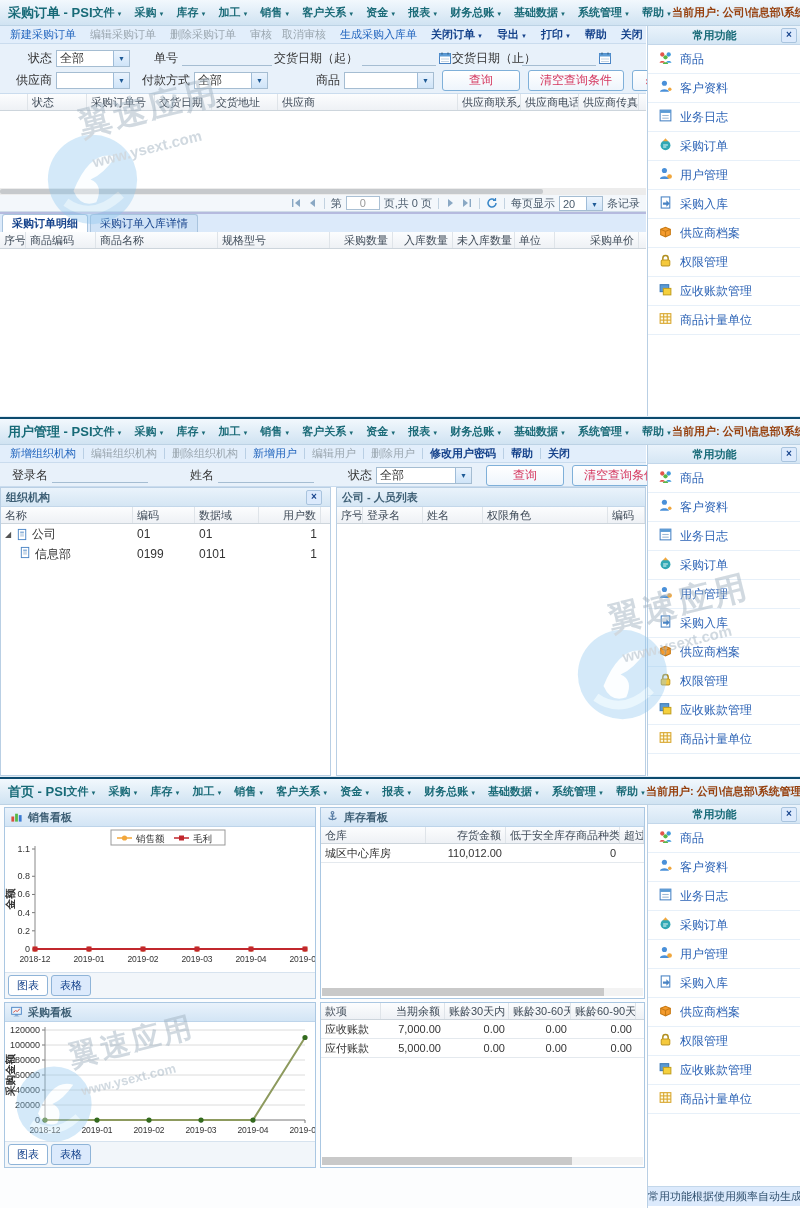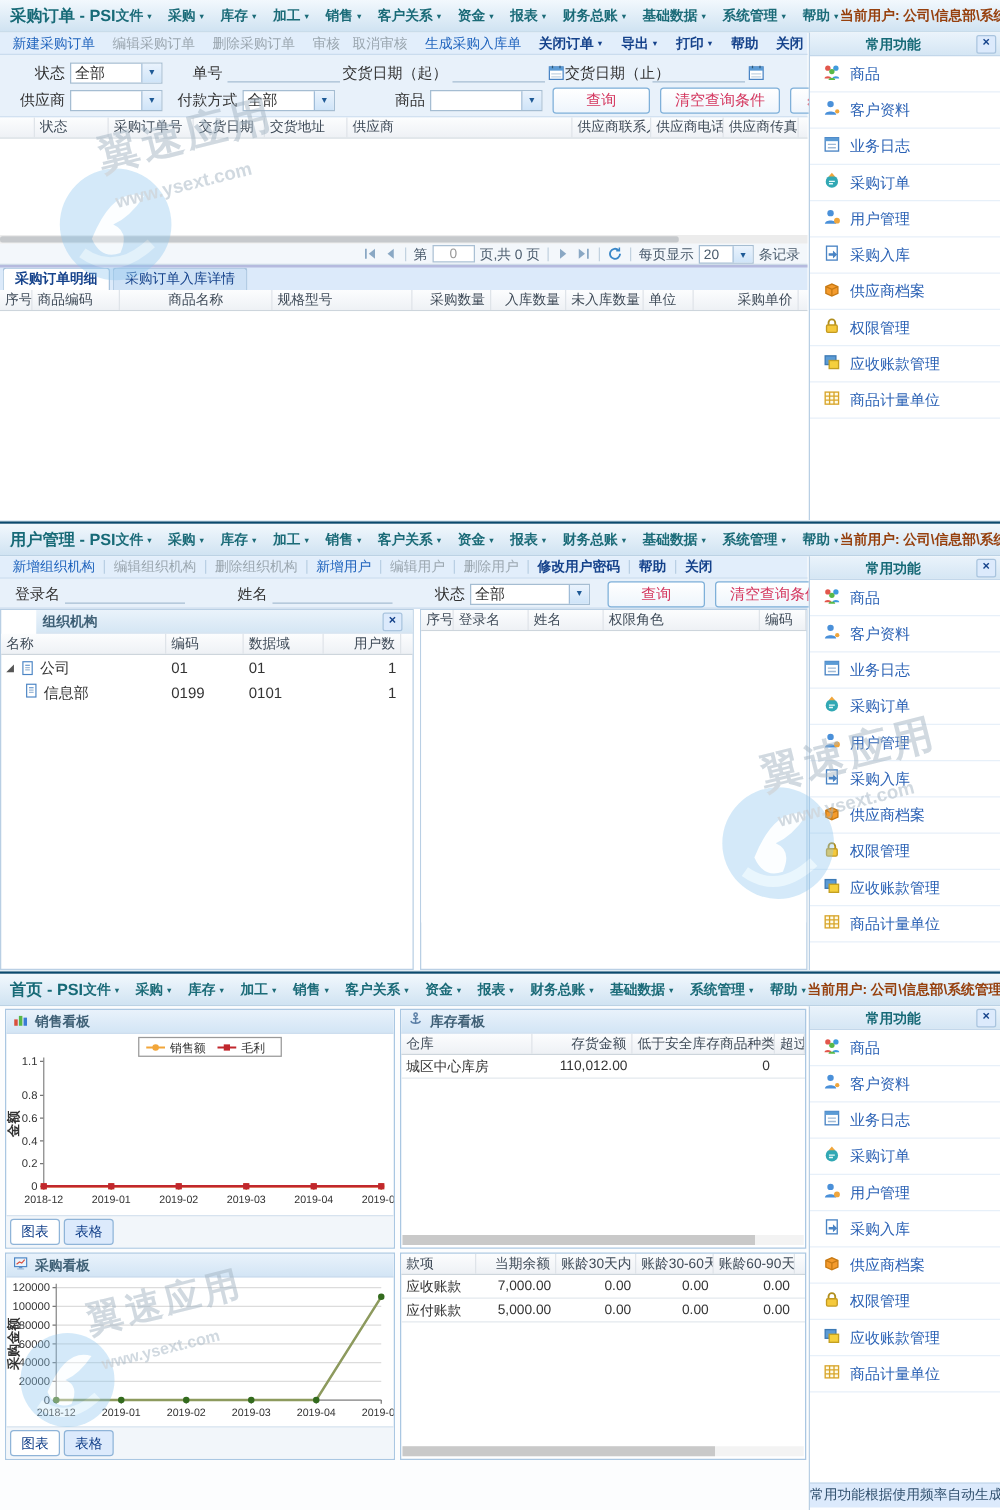--- a/index.html
+++ b/index.html
@@ -82,21 +82,21 @@
   .pg-combo{width:44px;height:15px;}
 
   
   .tabstrip{height:20px;background:#dceafa;border-top:2px solid #b5bade;display:flex;align-items:flex-end;padding-left:2px;gap:2px;box-sizing:border-box;}
   .tab{height:17px;line-height:17px;padding:0 9px;font-size:11px;color:#15428b;background:#cfe2f6;border:1px solid #a9c4de;border-bottom:0;border-radius:3px 3px 0 0;cursor:pointer;white-space:nowrap;}
   .tab.active{background:#fff;font-weight:bold;}
 
   
   .panes{position:relative;}
   .pane{position:absolute;top:0;bottom:0;background:#fff;border:1px solid #b9cfe4;box-sizing:border-box;}
-  .pane-hd{height:18px;background:linear-gradient(#eaf3fb,#d5e6f4);border-bottom:1px solid #c3d7ea;display:flex;align-items:center;padding:0 5px;font-size:11px;font-weight:bold;color:#3f6076;white-space:nowrap;margin-left:28px;}
+  .pane-hd{height:18px;background:linear-gradient(#eaf3fb,#d5e6f4);border-bottom:1px solid #c3d7ea;display:flex;align-items:center;padding:0 5px;font-size:11px;font-weight:bold;color:#3f6076;white-space:nowrap;}
   .pane-hd .t{flex:1;overflow:hidden;}
 
   
   .main3{position:absolute;left:0;top:26px;right:154px;bottom:0;background:#fcfdfe;}
   .board{position:absolute;border:1px solid #aac7e2;background:#fff;box-sizing:border-box;overflow:hidden;}
   .board-hd{height:18px;background:linear-gradient(#e9f2fb,#d3e5f5);border-bottom:1px solid #bdd4ea;display:flex;align-items:center;gap:5px;padding:0 5px;font-size:11px;font-weight:bold;color:#3f6076;white-space:nowrap;}
   .board-hd svg{width:13px;height:13px;flex:none;}
   .board-tabs{position:absolute;left:0;right:0;bottom:0;height:25px;background:#f2f6fa;border-top:1px solid #d7e3ef;display:flex;align-items:center;gap:3px;padding-left:3px;}
   .ctab{font-size:11px;padding:2px 8px;border:1px solid #8fb4d8;border-radius:3px;background:#dceafc;color:#15428b;cursor:pointer;}
   .ctab.active{background:#fff;}
@@ -356,21 +356,21 @@
         <span>条记录</span>
       </div>
 
       <div class="tabstrip" id="tabs1">
           <div class="tab active">采购订单明细</div>
           <div class="tab">采购订单入库详情</div>
         </div>
       <div class="ghead" id="g2head">
           <div class="gh-cell" style="width: 26px;">序号</div>
           <div class="gh-cell" style="width: 70px;">商品编码</div>
-          <div class="gh-cell" style="width: 122px; text-align: center;">商品名称</div>
+          <div class="gh-cell" style="width: 122px;">商品名称</div>
           <div class="gh-cell" style="width: 112px;">规格型号</div>
           <div class="gh-cell r" style="width: 63px;">采购数量</div>
           <div class="gh-cell r" style="width: 60px;">入库数量</div>
           <div class="gh-cell r" style="width: 62px;">未入库数量</div>
           <div class="gh-cell" style="width: 40px;">单位</div>
           <div class="gh-cell r" style="width: 84px;">采购单价</div>
         </div>
       <div class="gbody" style="height:167px"></div>
     </div>
 
@@ -632,20 +632,23 @@
                   </span>
                   <span>信息部</span>
                 </div>
                 <div class="td" style="width: 62px;">0199</div>
                 <div class="td" style="width: 64px;">0101</div>
                 <div class="td r" style="width: 62px;">1</div>
               </div>
             </div>
         </div>
         <div class="pane" style="left:336px;right:0">
+          <div class="pane-hd">
+            <span class="t">公司 - 人员列表</span>
+          </div>
           <div class="ghead" id="pplhead">
               <div class="gh-cell" style="width: 26px;">序号</div>
               <div class="gh-cell" style="width: 60px;">登录名</div>
               <div class="gh-cell" style="width: 60px;">姓名</div>
               <div class="gh-cell" style="width: 125px;">权限角色</div>
               <div class="gh-cell" style="width: 37px;">编码</div>
             </div>
           <div class="gbody" style="height:233px"></div>
         </div>
       </div>

